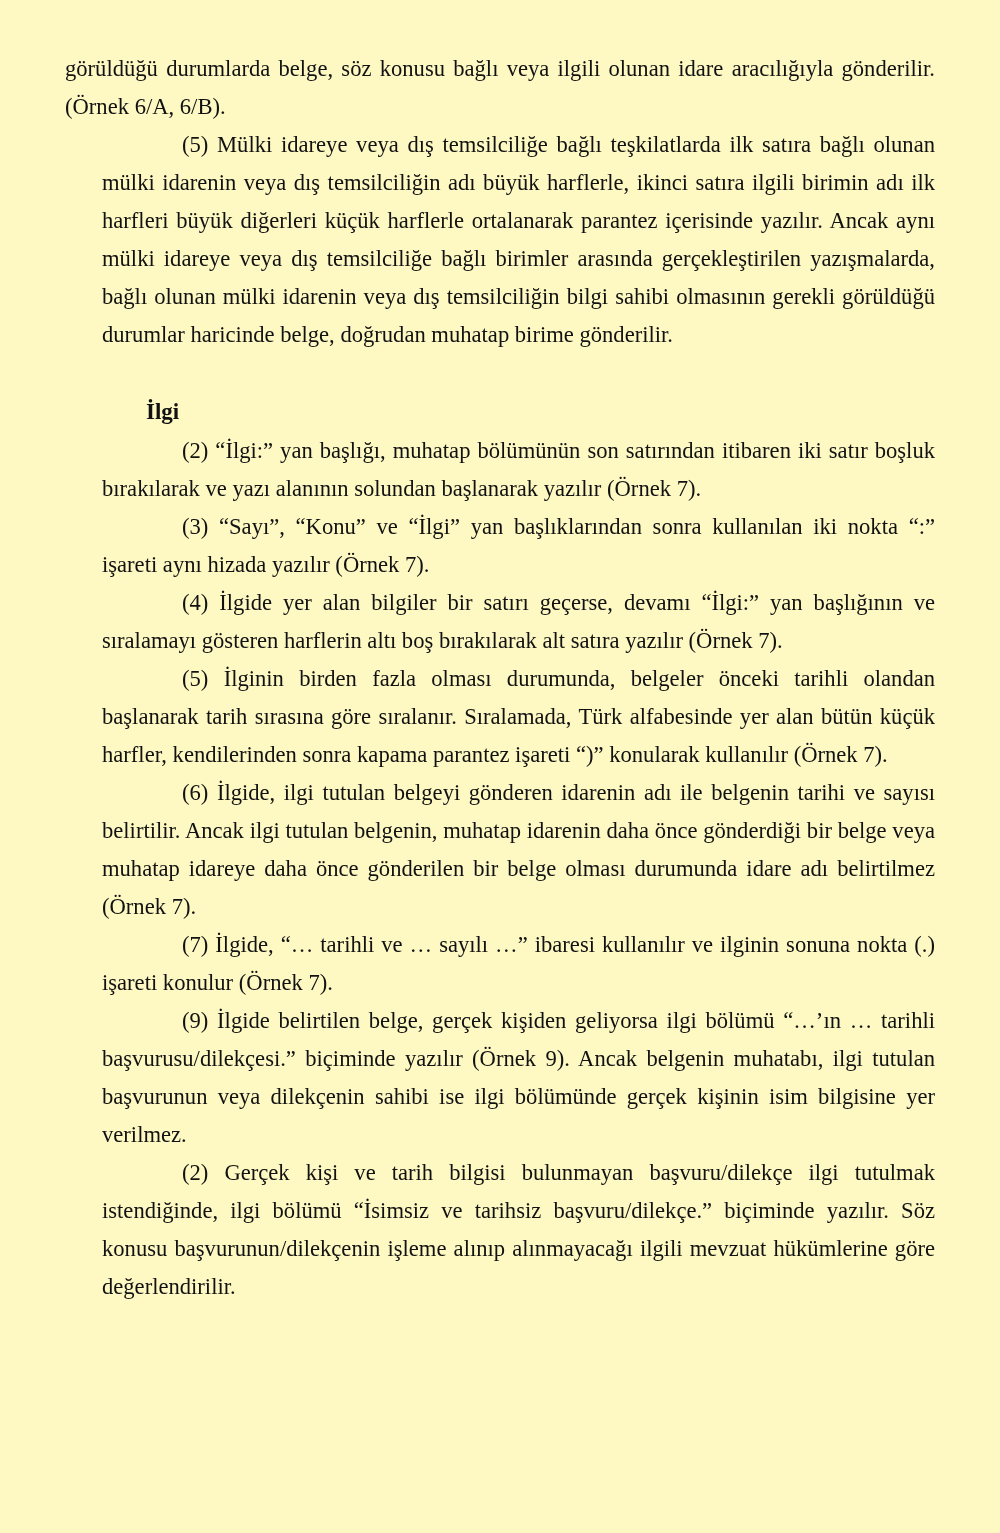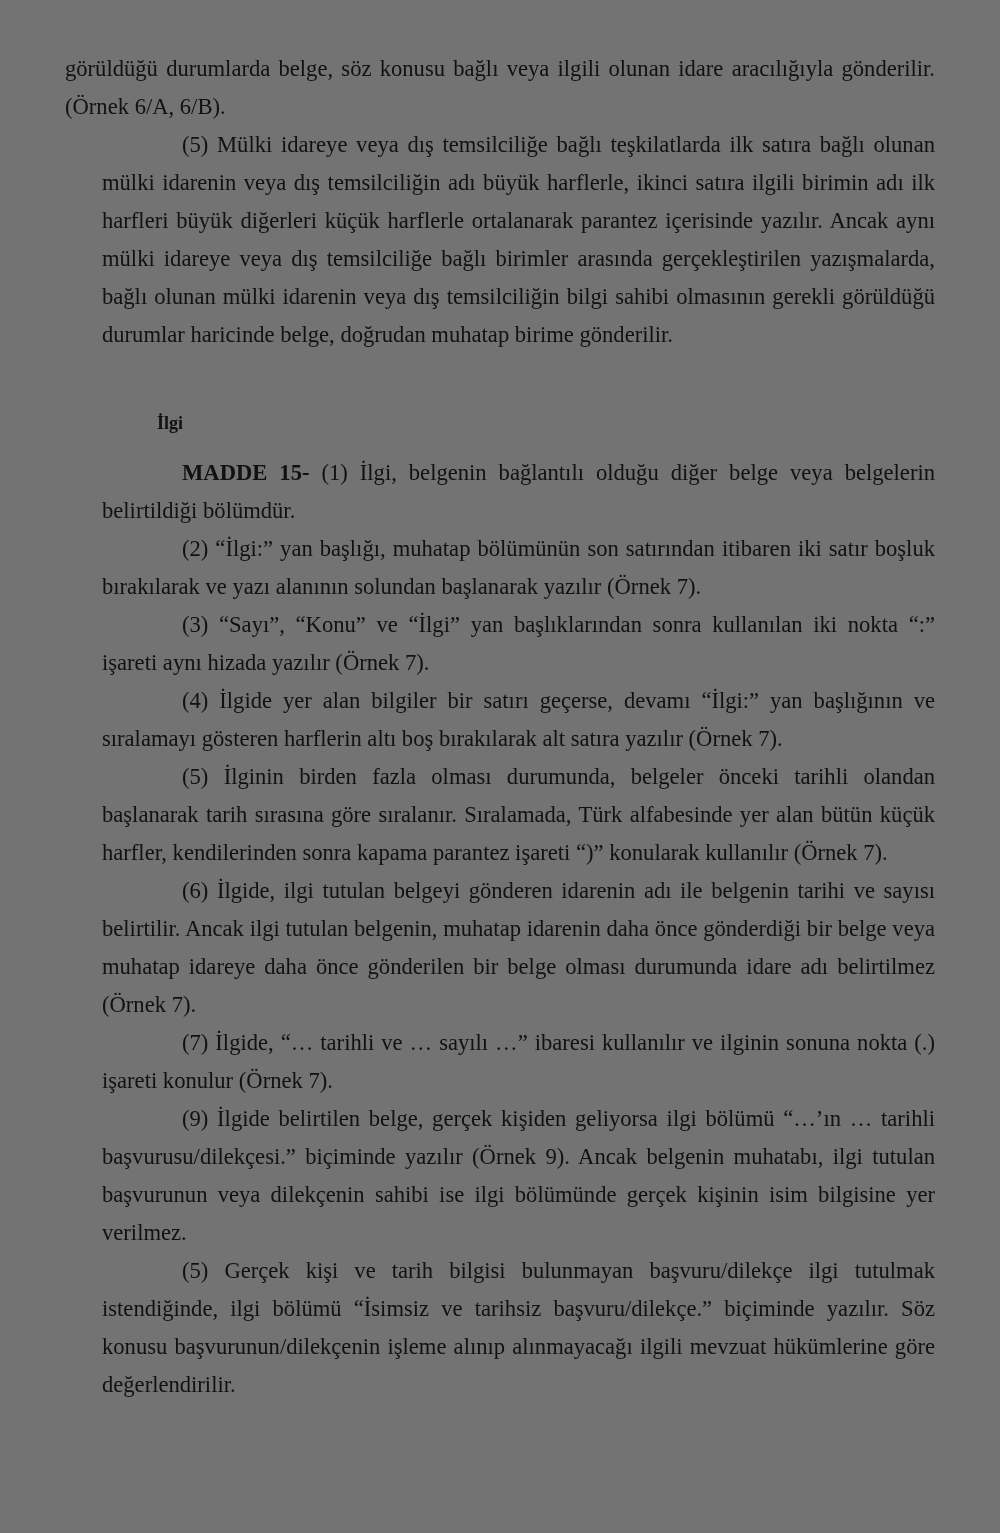--- a/index.html
+++ b/index.html
@@ -4,21 +4,21 @@
 <style>
   html, body {
     margin: 0;
     padding: 0;
     background: #ffffff;
   }
   .page {
     position: relative;
     width: 1000px;
     height: 1533px;
-    background: #737373;
+    background: #fef9c3;
     overflow: hidden;
     box-sizing: border-box;
   }
   .text-block {
     position: absolute;
     left: 65px;
     top: 50px;
     width: 870px;
     font-family: "Liberation Serif", "DejaVu Serif", serif;
     font-size: 22.6px;
@@ -32,23 +32,23 @@
     margin: 0;
     padding: 0;
     text-align: justify;
     text-indent: 0;
   }
   p.para.indent {
     text-indent: 80px;
     margin-left: 37px;
   }
   h3.section-heading {
-    margin: 12px;
+    margin: 1px;
     padding: 0;
-    font-size: 18px;
+    font-size: 23px;
     line-height: 38px;
     font-weight: bold;
     text-indent: 80px;
     text-align: left;
   }
   .spacer-line {
     height: 38px;
   }
   .bold {
     font-weight: bold;
@@ -63,33 +63,32 @@
 
     <p class="para">görüldüğü durumlarda belge, söz konusu bağlı veya ilgili olunan idare aracılığıyla gönderilir. (Örnek 6/A, 6/B).</p>
 
     <p class="para indent">(5) Mülki idareye veya dış temsilciliğe bağlı teşkilatlarda ilk satıra bağlı olunan mülki idarenin veya dış temsilciliğin adı büyük harflerle, ikinci satıra ilgili birimin adı ilk harfleri büyük diğerleri küçük harflerle ortalanarak parantez içerisinde yazılır. Ancak aynı mülki idareye veya dış temsilciliğe bağlı birimler arasında gerçekleştirilen yazışmalarda, bağlı olunan mülki idarenin veya dış temsilciliğin bilgi sahibi olmasının gerekli görüldüğü durumlar haricinde belge, doğrudan muhatap birime gönderilir.</p>
 
 
     <div class="spacer-line"></div>
 
     <h3 class="section-heading">İlgi</h3>
 
-    <p class="para indent"><span class="bold">MADDE 15-</span><span> (1) İlgi, belgenin bağlantılı olduğu diğer belge veya belgelerin belirtildiği bölümdür.</span></p>
 
     <p class="para indent">(2) “İlgi:” yan başlığı, muhatap bölümünün son satırından itibaren iki satır boşluk bırakılarak ve yazı alanının solundan başlanarak yazılır (Örnek 7).</p>
 
     <p class="para indent">(3) “Sayı”, “Konu” ve “İlgi” yan başlıklarından sonra kullanılan iki nokta “:” işareti aynı hizada yazılır (Örnek 7).</p>
 
     <p class="para indent">(4) İlgide yer alan bilgiler bir satırı geçerse, devamı “İlgi:” yan başlığının ve sıralamayı gösteren harflerin altı boş bırakılarak alt satıra yazılır (Örnek 7).</p>
 
     <p class="para indent">(5) İlginin birden fazla olması durumunda, belgeler önceki tarihli olandan başlanarak tarih sırasına göre sıralanır. Sıralamada, Türk alfabesinde yer alan bütün küçük harfler, kendilerinden sonra kapama parantez işareti “)” konularak kullanılır (Örnek 7).</p>
 
     <p class="para indent">(6) İlgide, ilgi tutulan belgeyi gönderen idarenin adı ile belgenin tarihi ve sayısı belirtilir. Ancak ilgi tutulan belgenin, muhatap idarenin daha önce gönderdiği bir belge veya muhatap idareye daha önce gönderilen bir belge olması durumunda idare adı belirtilmez (Örnek 7).</p>
 
     <p class="para indent">(7) İlgide, “… tarihli ve … sayılı …” ibaresi kullanılır ve ilginin sonuna nokta (.) işareti konulur (Örnek 7).</p>
 
 
     <p class="para indent">(9) İlgide belirtilen belge, gerçek kişiden geliyorsa ilgi bölümü “…’ın … tarihli başvurusu/dilekçesi.” biçiminde yazılır (Örnek 9). Ancak belgenin muhatabı, ilgi tutulan başvurunun veya dilekçenin sahibi ise ilgi bölümünde gerçek kişinin isim bilgisine yer verilmez.</p>
 
-    <p class="para indent">(5) Gerçek kişi ve tarih bilgisi bulunmayan başvuru/dilekçe ilgi tutulmak istendiğinde, ilgi bölümü “İsimsiz ve tarihsiz başvuru/dilekçe.” biçiminde yazılır. Söz konusu başvurunun/dilekçenin işleme alınıp alınmayacağı ilgili mevzuat hükümlerine göre değerlendirilir.</p>
+    <p class="para indent">(2) Gerçek kişi ve tarih bilgisi bulunmayan başvuru/dilekçe ilgi tutulmak istendiğinde, ilgi bölümü “İsimsiz ve tarihsiz başvuru/dilekçe.” biçiminde yazılır. Söz konusu başvurunun/dilekçenin işleme alınıp alınmayacağı ilgili mevzuat hükümlerine göre değerlendirilir.</p>
 
   </div>
 </div>
 
 </body></html>

